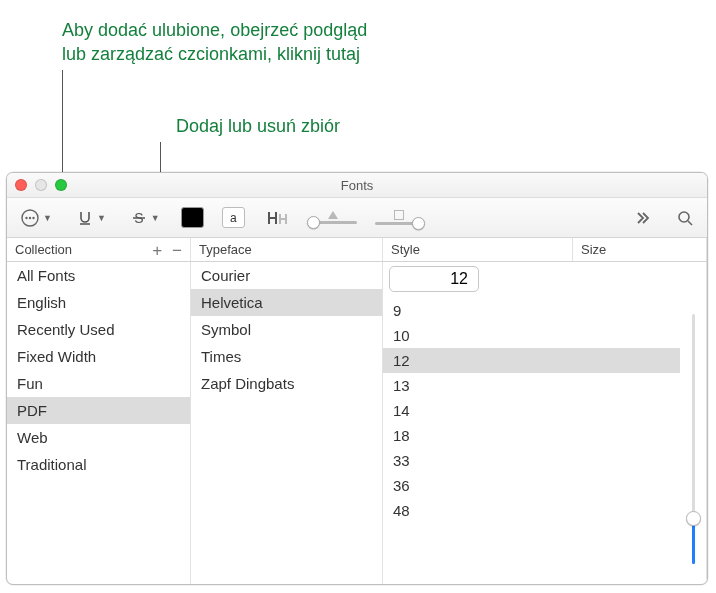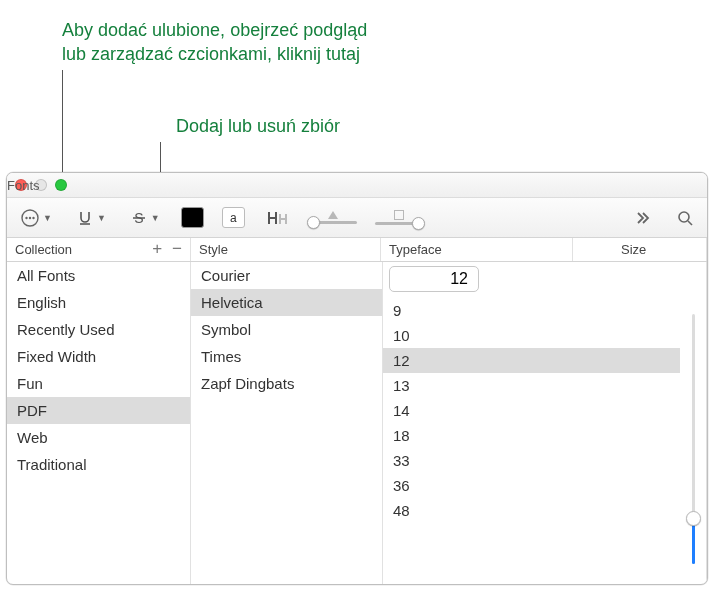--- a/index.html
+++ b/index.html
@@ -32,21 +32,21 @@
       padding: 0 8px;
       background: linear-gradient(#fafafa,#efefef);
       border-bottom: 1px solid #dcdcdc;
       position: relative;
     }
     .traffic { display: flex; gap: 8px; }
     .traffic div { width: 12px; height: 12px; border-radius: 50%; border: 0.5px solid rgba(0,0,0,0.15); }
     .t-red { background: #ff5f57; }
     .t-yellow { background: #e6e6e6; }
     .t-green { background: #28c840; }
-    .win-title { position: absolute; left: 0; right: 0; font-size: 13px; color: #595959; }
+    .win-title { position: absolute; left: 0; right: 0; text-align: center; font-size: 13px; color: #595959; }
 
     .toolbar {
       height: 40px;
       display: flex;
       align-items: center;
       padding: 0 10px;
       gap: 18px;
       background: linear-gradient(#fcfcfc,#f0f0f0);
       border-bottom: 1px solid #d4d4d4;
     }
@@ -56,25 +56,25 @@
     .color-swatch { width: 23px; height: 21px; background: #000; border: 1px solid #999; border-radius: 3px; }
     .text-swatch { width: 23px; height: 21px; background: #fff; border: 1px solid #bcbcbc; border-radius: 3px; display:flex;align-items:center;justify-content:center;font-size:12px; }
     .tb-spacer { flex: 1; }
     .slider-track { width: 48px; height: 3px; background: #b8b8b8; border-radius: 2px; position: relative; }
     .slider-knob { position: absolute; top: -5px; width: 13px; height: 13px; background: #fff; border: 1px solid #aaa; border-radius: 50%; box-shadow: 0 0.5px 1px rgba(0,0,0,0.3); }
     .slider-marker { width: 0; height: 0; border-left:5px solid transparent;border-right:5px solid transparent;border-bottom:8px solid #b8b8b8; margin-bottom:2px;}
     .slider-square { width:10px;height:10px;border:1.5px solid #b8b8b8; margin-bottom:2px;}
     .slider-wrap{display:flex;flex-direction:column;align-items:center;}
 
     .headers { display: flex; height: 24px; border-bottom: 1px solid #d4d4d4; background: #fff; }
-    .hdr { padding: 4px 8px; font-size: 13px; color: #444; border-right: 1px solid #e1e1e1; display:flex;align-items:flex-end; gap:6px;}
+    .hdr { padding: 4px 8px; font-size: 13px; color: #444; border-right: 1px solid #e1e1e1; display:flex;align-items:flex-start; gap:6px;}
     .hdr-collection { width: 184px; justify-content: space-between; }
     .hdr-typeface { width: 192px; }
     .hdr-style { width: 190px; }
-    .hdr-size { flex: 1; margin-left: 40px; }
+    .hdr-size { flex: 1; }
     .add-remove { display:flex; gap:10px; font-size:17px; color:#777; }
     .add-remove span { cursor: default; line-height: 1; }
 
     .content { display: flex; position: absolute; top: 89px; left:0; right:0; bottom:0; }
     .col { overflow: hidden; border-right: 1px solid #e1e1e1; font-size: 15px; }
     .col-collection { width: 184px; }
     .col-typeface { width: 192px; }
     .col-style { width: 190px; }
     .col-size { flex:1; display:flex; }
     .item { padding: 5px 10px; white-space: nowrap; }
@@ -183,25 +183,25 @@
   </div>
 
   <div class="headers">
     <div class="hdr hdr-collection">
       <span>Collection</span>
       <span class="add-remove">
         <span>+</span>
         <span>−</span>
       </span>
     </div>
+    <div class="hdr hdr-typeface">
+      <span>Typeface</span>
+    </div>
     <div class="hdr hdr-style">
       <span>Style</span>
-    </div>
-    <div class="hdr hdr-typeface">
-      <span>Typeface</span>
     </div>
     <div class="hdr hdr-size">
       <span>Size</span>
     </div>
   </div>
 
   <div class="content">
     <div class="col col-collection">
         <div class="item">All Fonts</div>
         <div class="item">English</div>

